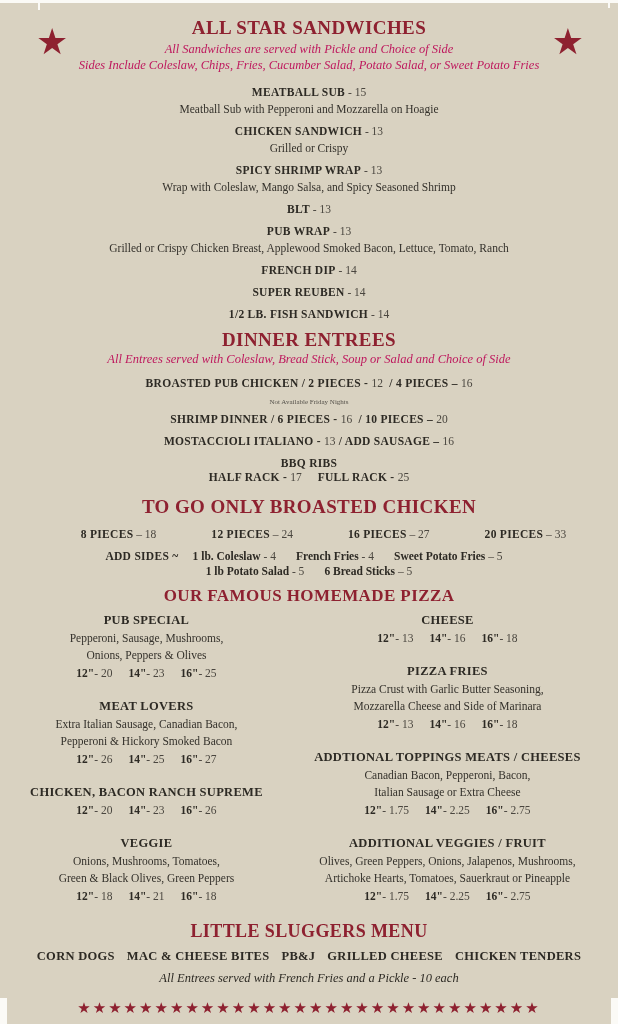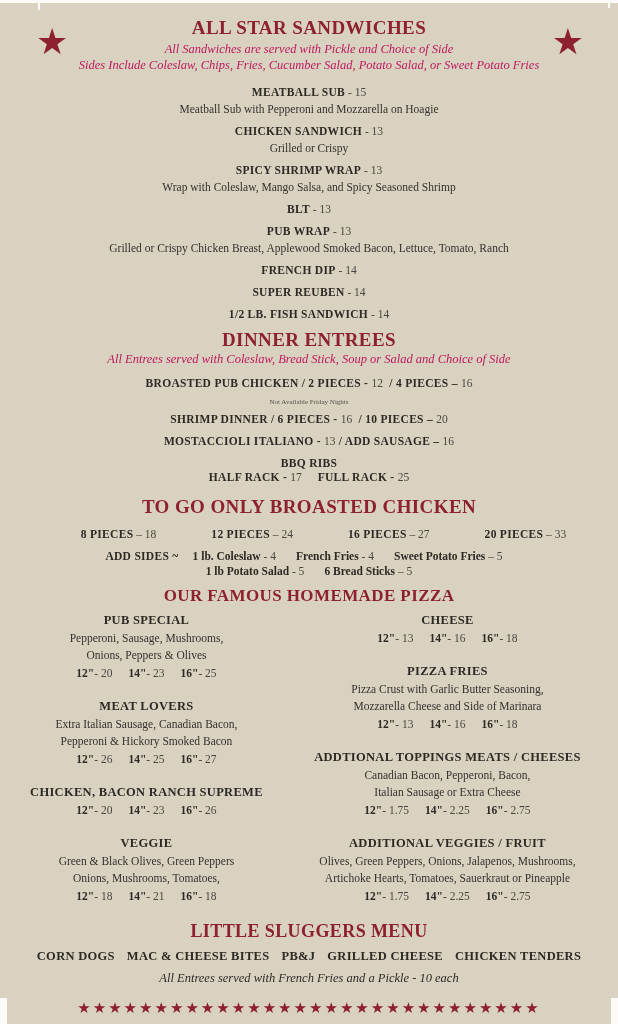--- a/index.html
+++ b/index.html
@@ -166,22 +166,22 @@
           <div class="pz-desc">Extra Italian Sausage, Canadian Bacon,</div>
           <div class="pz-desc">Pepperoni &amp; Hickory Smoked Bacon</div>
           <div class="pz-prices"><span class="pair"><span class="sz">12"</span><span class="pr">- 26</span></span><span class="pair"><span class="sz">14"</span><span class="pr">- 25</span></span><span class="pair"><span class="sz">16"</span><span class="pr">- 27</span></span></div>
         </div>
         <div class="pz">
           <div class="pz-name">CHICKEN, BACON RANCH SUPREME</div>
           <div class="pz-prices"><span class="pair"><span class="sz">12"</span><span class="pr">- 20</span></span><span class="pair"><span class="sz">14"</span><span class="pr">- 23</span></span><span class="pair"><span class="sz">16"</span><span class="pr">- 26</span></span></div>
         </div>
         <div class="pz">
           <div class="pz-name">VEGGIE</div>
+          <div class="pz-desc">Onions, Mushrooms, Tomatoes,</div>
           <div class="pz-desc">Green &amp; Black Olives, Green Peppers</div>
-          <div class="pz-desc">Onions, Mushrooms, Tomatoes,</div>
           <div class="pz-prices"><span class="pair"><span class="sz">12"</span><span class="pr">- 18</span></span><span class="pair"><span class="sz">14"</span><span class="pr">- 21</span></span><span class="pair"><span class="sz">16"</span><span class="pr">- 18</span></span></div>
         </div>
       </div>
     <div class="pcol right" id="pizza-right">
         <div class="pz">
           <div class="pz-name">CHEESE</div>
           <div class="pz-prices"><span class="pair"><span class="sz">12"</span><span class="pr">- 13</span></span><span class="pair"><span class="sz">14"</span><span class="pr">- 16</span></span><span class="pair"><span class="sz">16"</span><span class="pr">- 18</span></span></div>
         </div>
         <div class="pz">
           <div class="pz-name">PIZZA FRIES</div>

